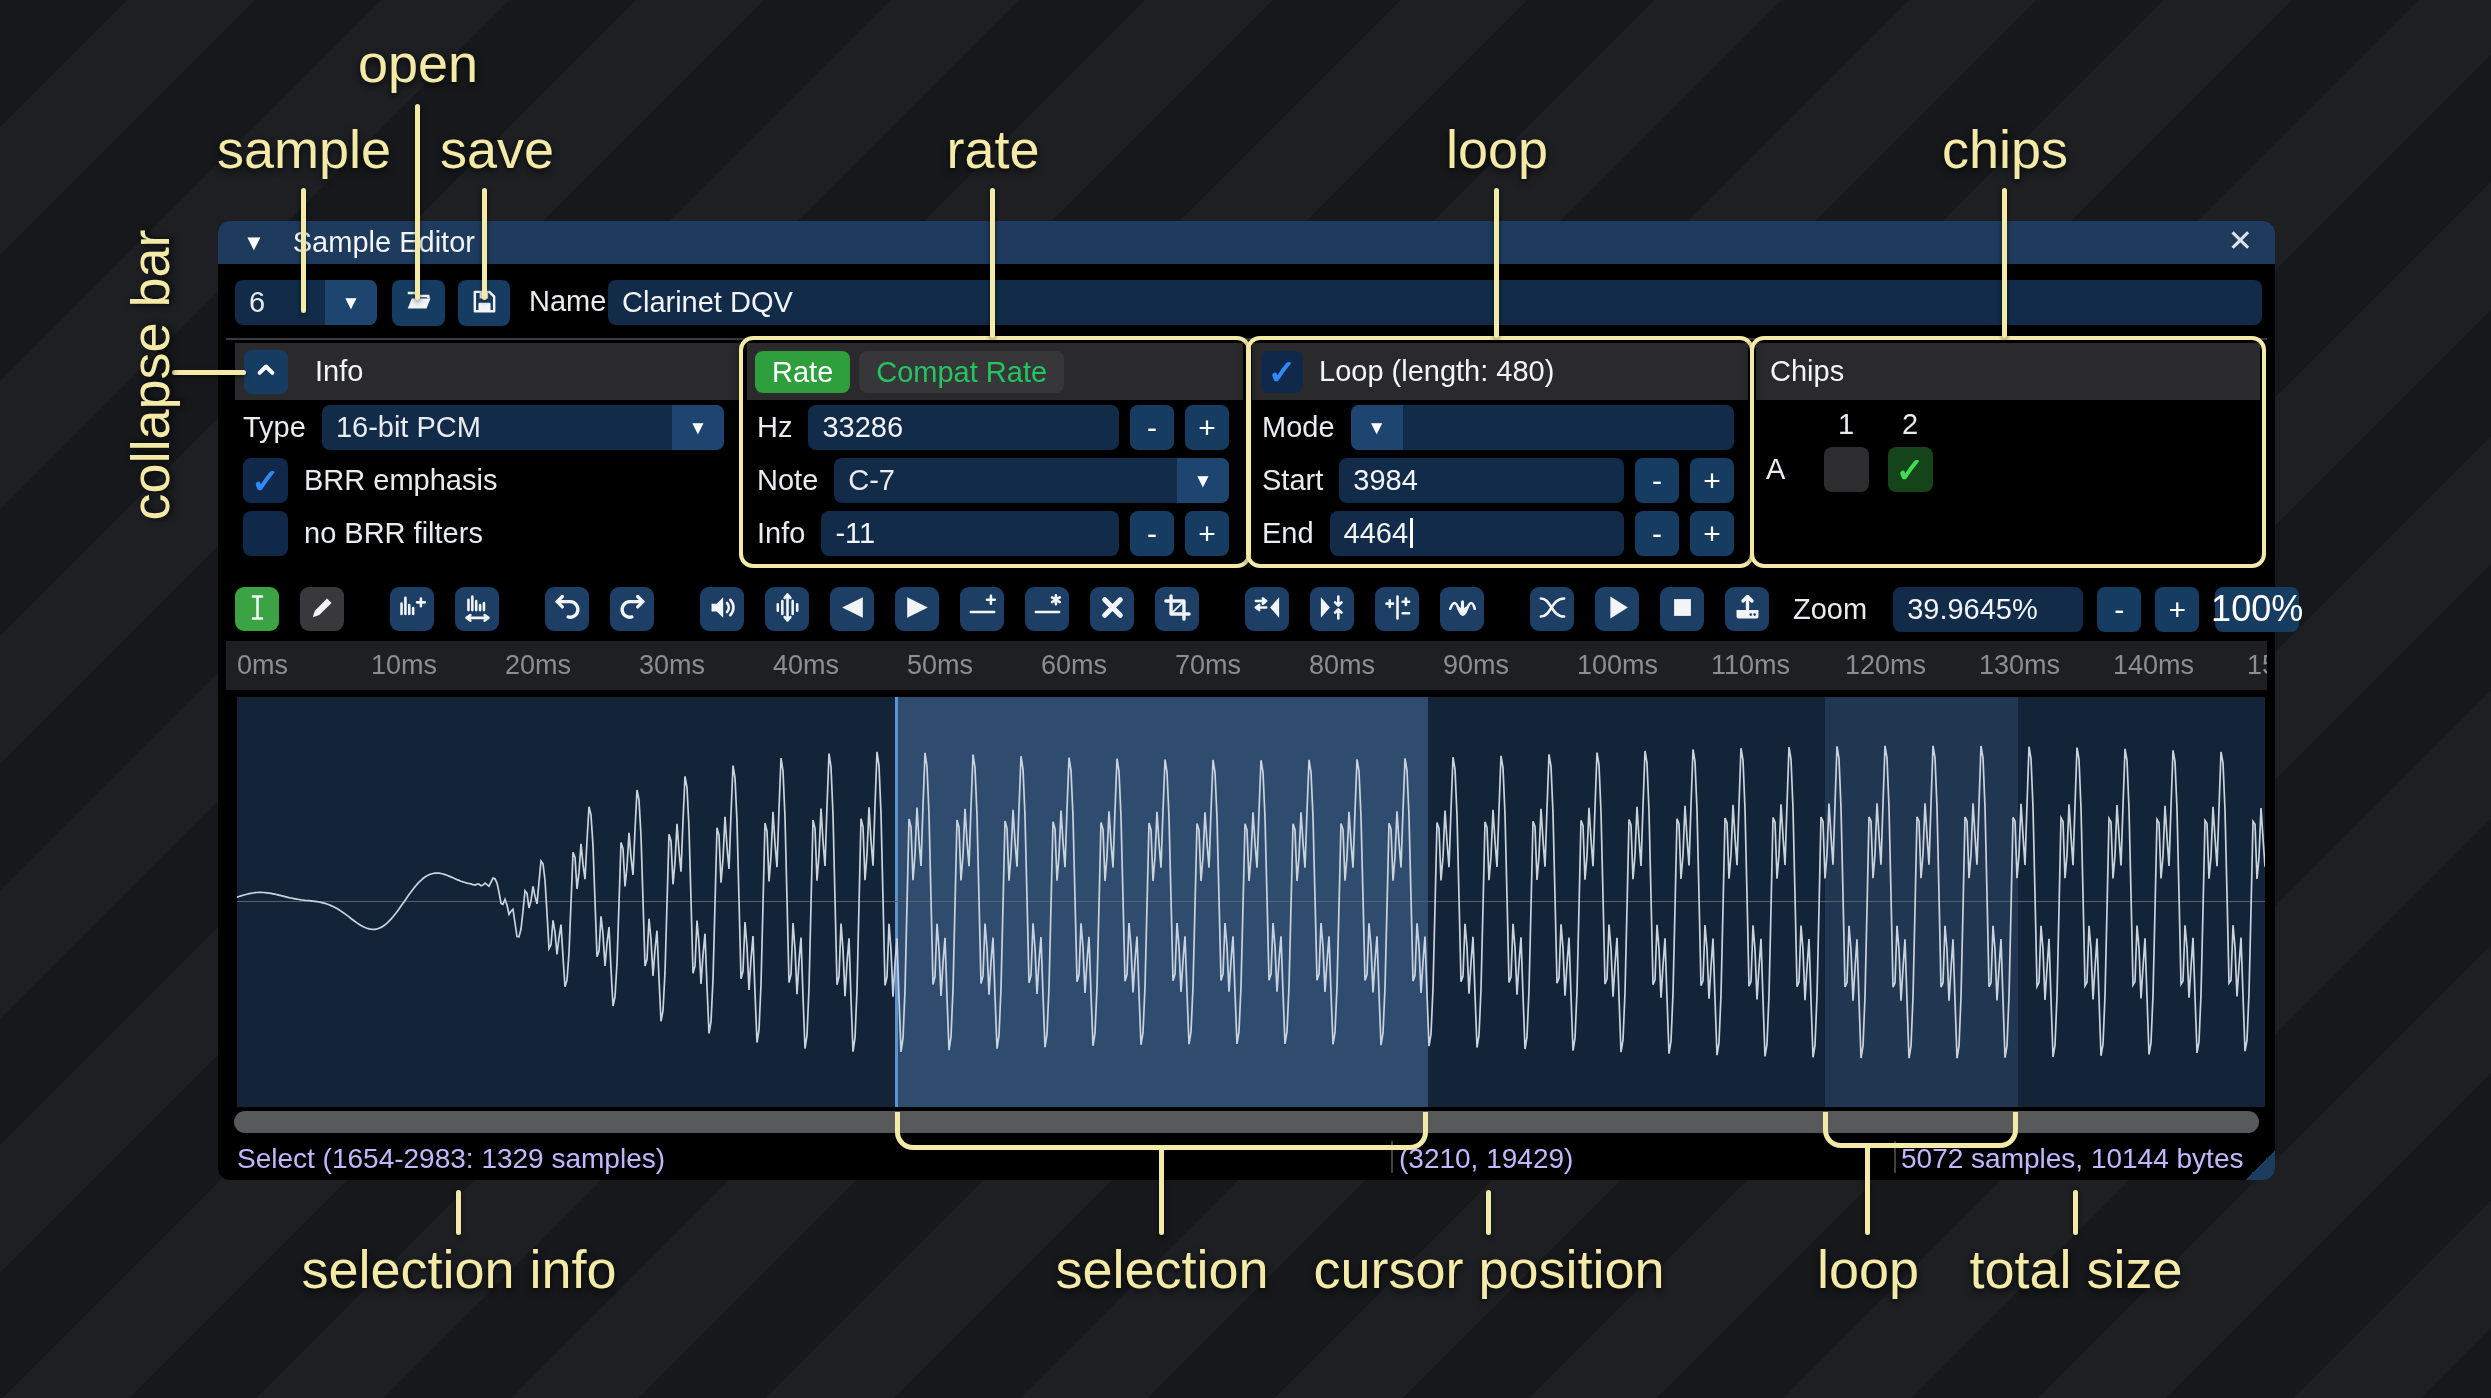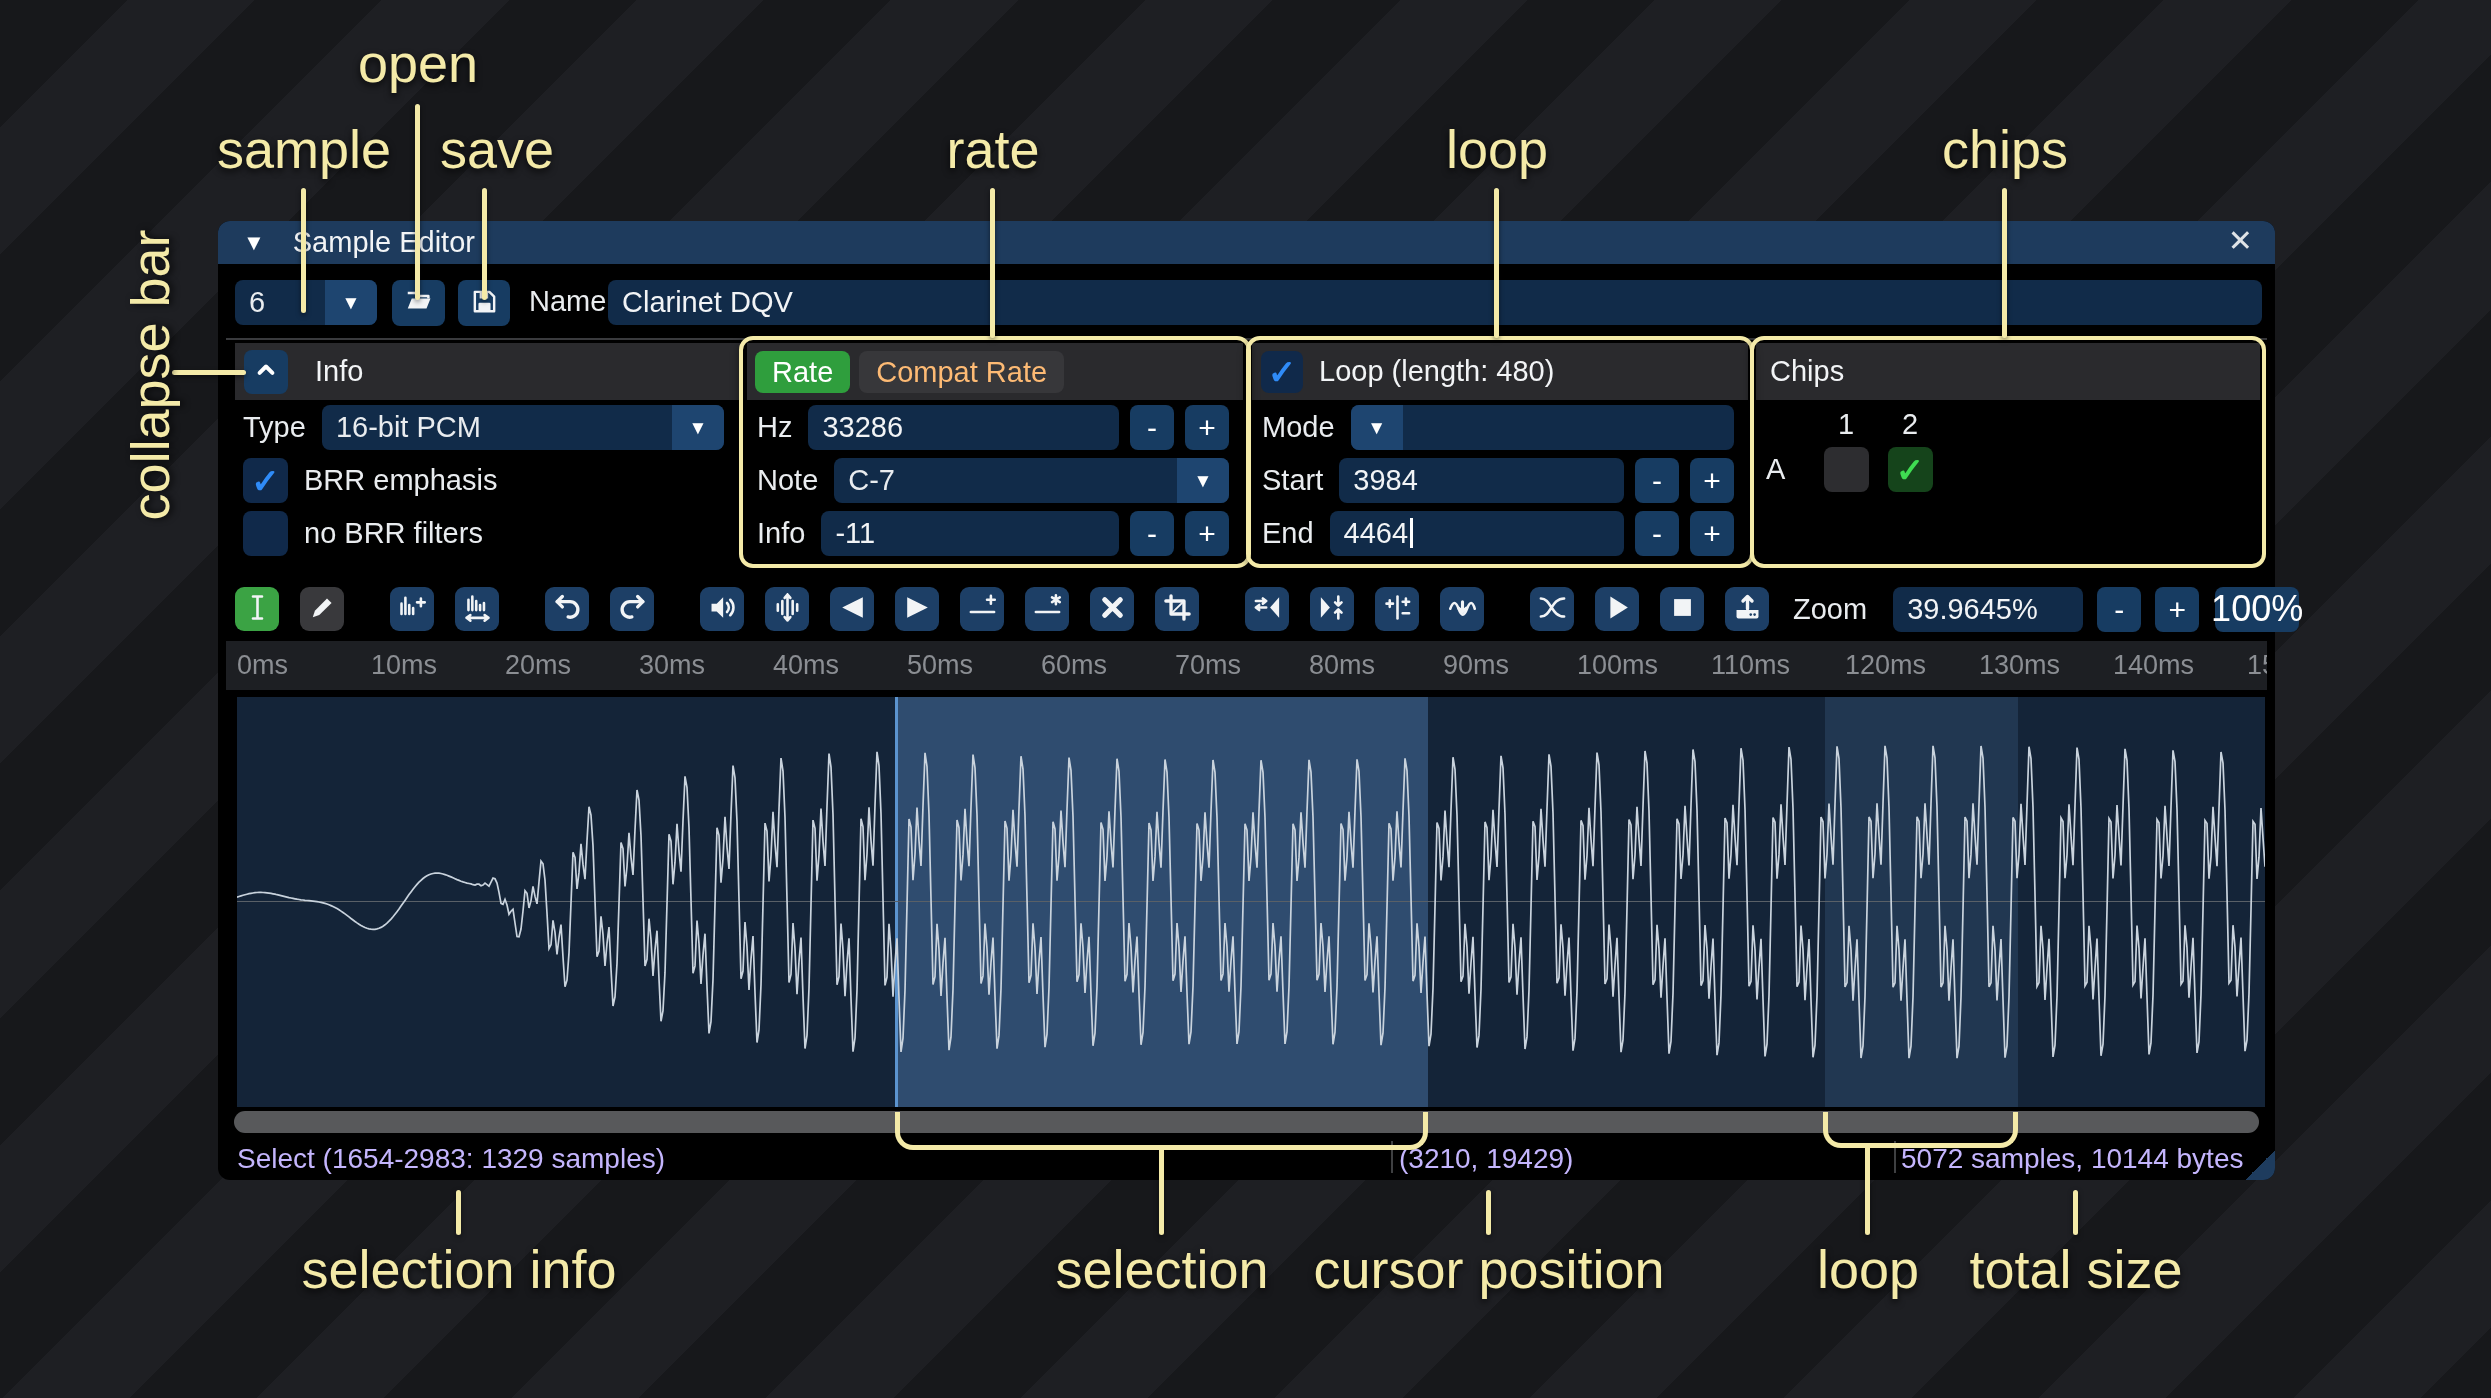--- a/index.html
+++ b/index.html
@@ -120,21 +120,21 @@
       <div class="row">
         <div class="checkbox"></div>
         <span class="lbl" style="margin-left:16px;">no BRR filters</span>
       </div>
     </div>
   </div>
 
   <div class="abs" style="left:529px;top:122px;width:496px;height:217px;">
     <div class="panel-header" style="padding-left:8px;">
       <div style="background:#2f9e3d;border-radius:8px;height:42px;line-height:42px;padding:0 17px;font-size:29px;color:#fff;"><span>Rate</span></div>
-      <div style="background:#37373a;border-radius:8px;height:42px;line-height:42px;padding:0 17px;font-size:29px;color:#fdba74;margin-left:9px;"><span>Compat Rate</span></div>
+      <div style="background:#37373a;border-radius:8px;height:42px;line-height:42px;padding:0 17px;font-size:29px;color:#22c55e;margin-left:9px;"><span>Compat Rate</span></div>
     </div>
     <div style="padding:5px 14px 0 10px;">
       <div class="row">
         <span class="lbl">Hz</span>
         <div class="field grow">33286</div>
         <div class="btn step" style="margin-left:11px;">-</div>
         <div class="btn step" style="margin-left:11px;">+</div>
       </div>
       <div class="row">
         <span class="lbl">Note</span>

